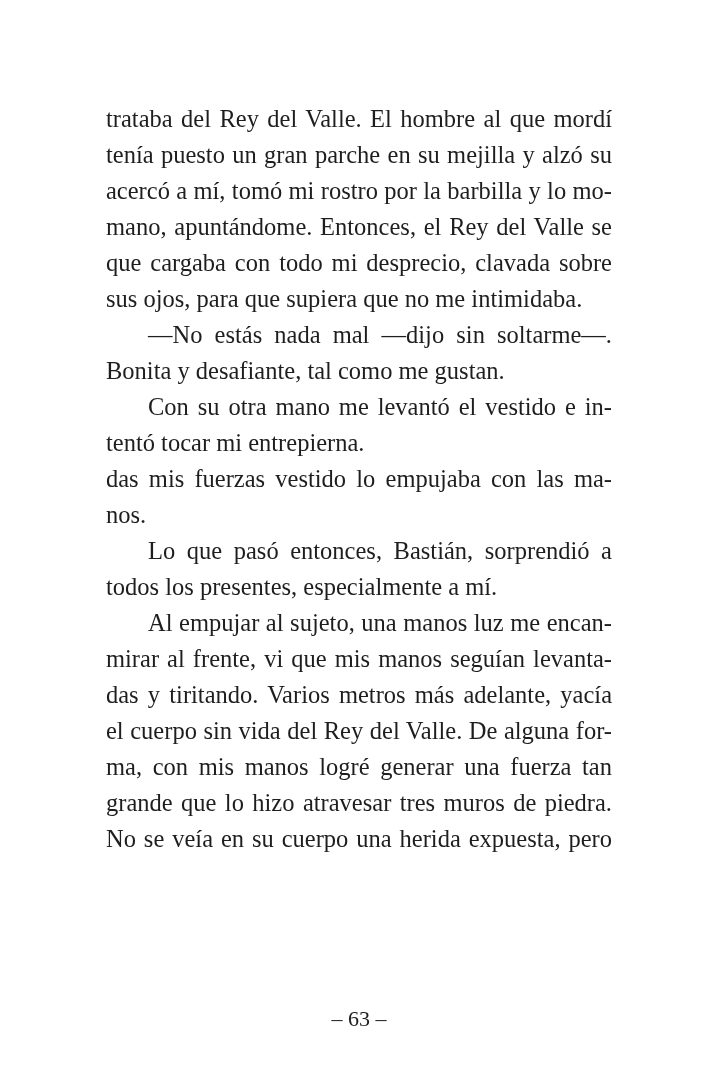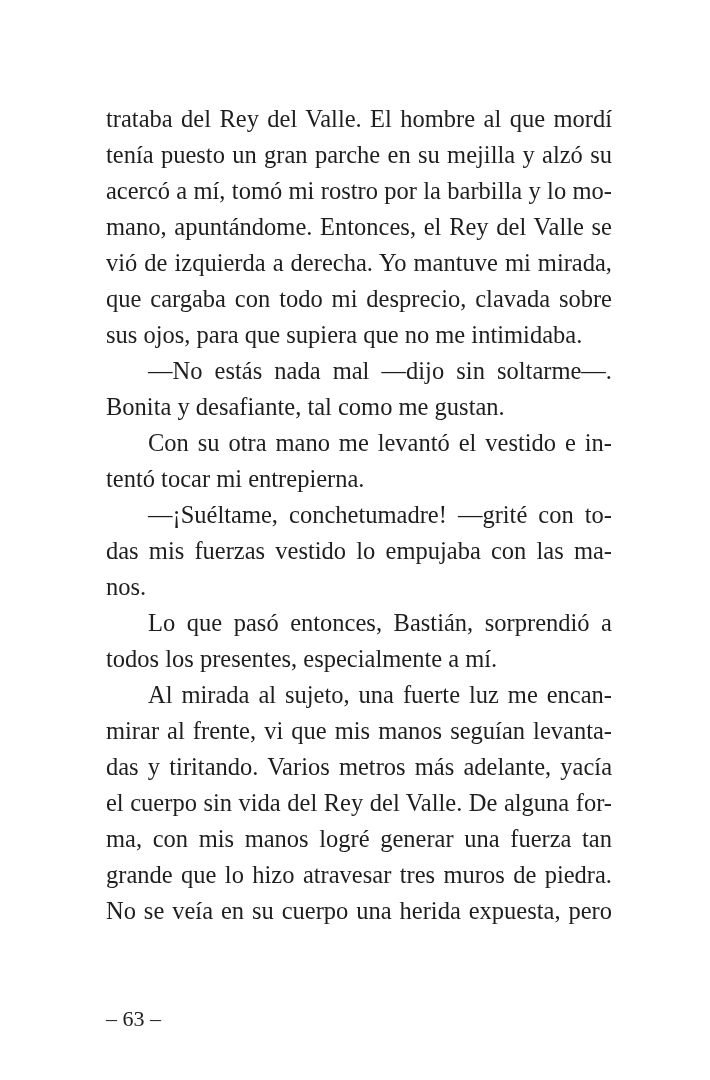--- a/index.html
+++ b/index.html
@@ -38,46 +38,45 @@
     text-justify: inter-word;
   }
   .line.indent {
     text-indent: 42px;
   }
   .footer {
     position: absolute;
     left: 106px;
     top: 1006px;
     width: 506px;
+    text-align: center;
     font-size: 22px;
     line-height: 26px;
   }
 </style>
 </head>
 <body style="background: rgb(255, 255, 255);">
 
 <div class="page" style="color: rgb(30, 30, 30);">
   <div class="textblock" id="textblock">
       <div class="line just">trataba del Rey del Valle. El hombre al que mordí</div>
       <div class="line just">tenía puesto un gran parche en su mejilla y alzó su</div>
       <div class="line just">acercó a mí, tomó mi rostro por la barbilla y lo mo-</div>
       <div class="line just">mano, apuntándome. Entonces, el Rey del Valle se</div>
-      <div class="line just">vió de izquierda a derecha. Yo mantuve mi mirada,</div>
       <div class="line just">que cargaba con todo mi desprecio, clavada sobre</div>
       <div class="line">sus ojos, para que supiera que no me intimidaba.</div>
       <div class="line just indent">—No estás nada mal —dijo sin soltarme—.</div>
       <div class="line">Bonita y desafiante, tal como me gustan.</div>
       <div class="line just indent">Con su otra mano me levantó el vestido e in-</div>
       <div class="line">tentó tocar mi entrepierna.</div>
-      <div class="line just indent">—¡Suéltame, conchetumadre! —grité con to-</div>
       <div class="line just">das mis fuerzas vestido lo empujaba con las ma-</div>
       <div class="line">nos.</div>
       <div class="line just indent">Lo que pasó entonces, Bastián, sorprendió a</div>
       <div class="line">todos los presentes, especialmente a mí.</div>
-      <div class="line just indent">Al mirada al sujeto, una fuerte luz me encan-</div>
+      <div class="line just indent">Al empujar al sujeto, una manos luz me encan-</div>
       <div class="line just">mirar al frente, vi que mis manos seguían levanta-</div>
       <div class="line just">das y tiritando. Varios metros más adelante, yacía</div>
       <div class="line just">el cuerpo sin vida del Rey del Valle. De alguna for-</div>
       <div class="line just">ma, con mis manos logré generar una fuerza tan</div>
       <div class="line just">grande que lo hizo atravesar tres muros de piedra.</div>
       <div class="line just">No se veía en su cuerpo una herida expuesta, pero</div>
     </div>
   <div class="footer">– 63 –</div>
 </div>
 

